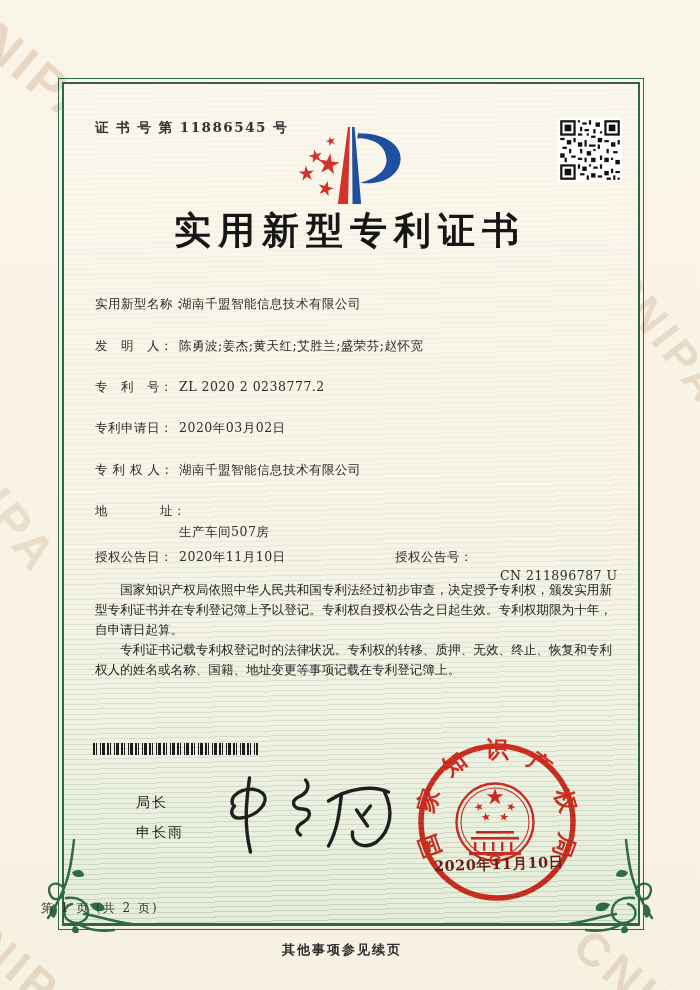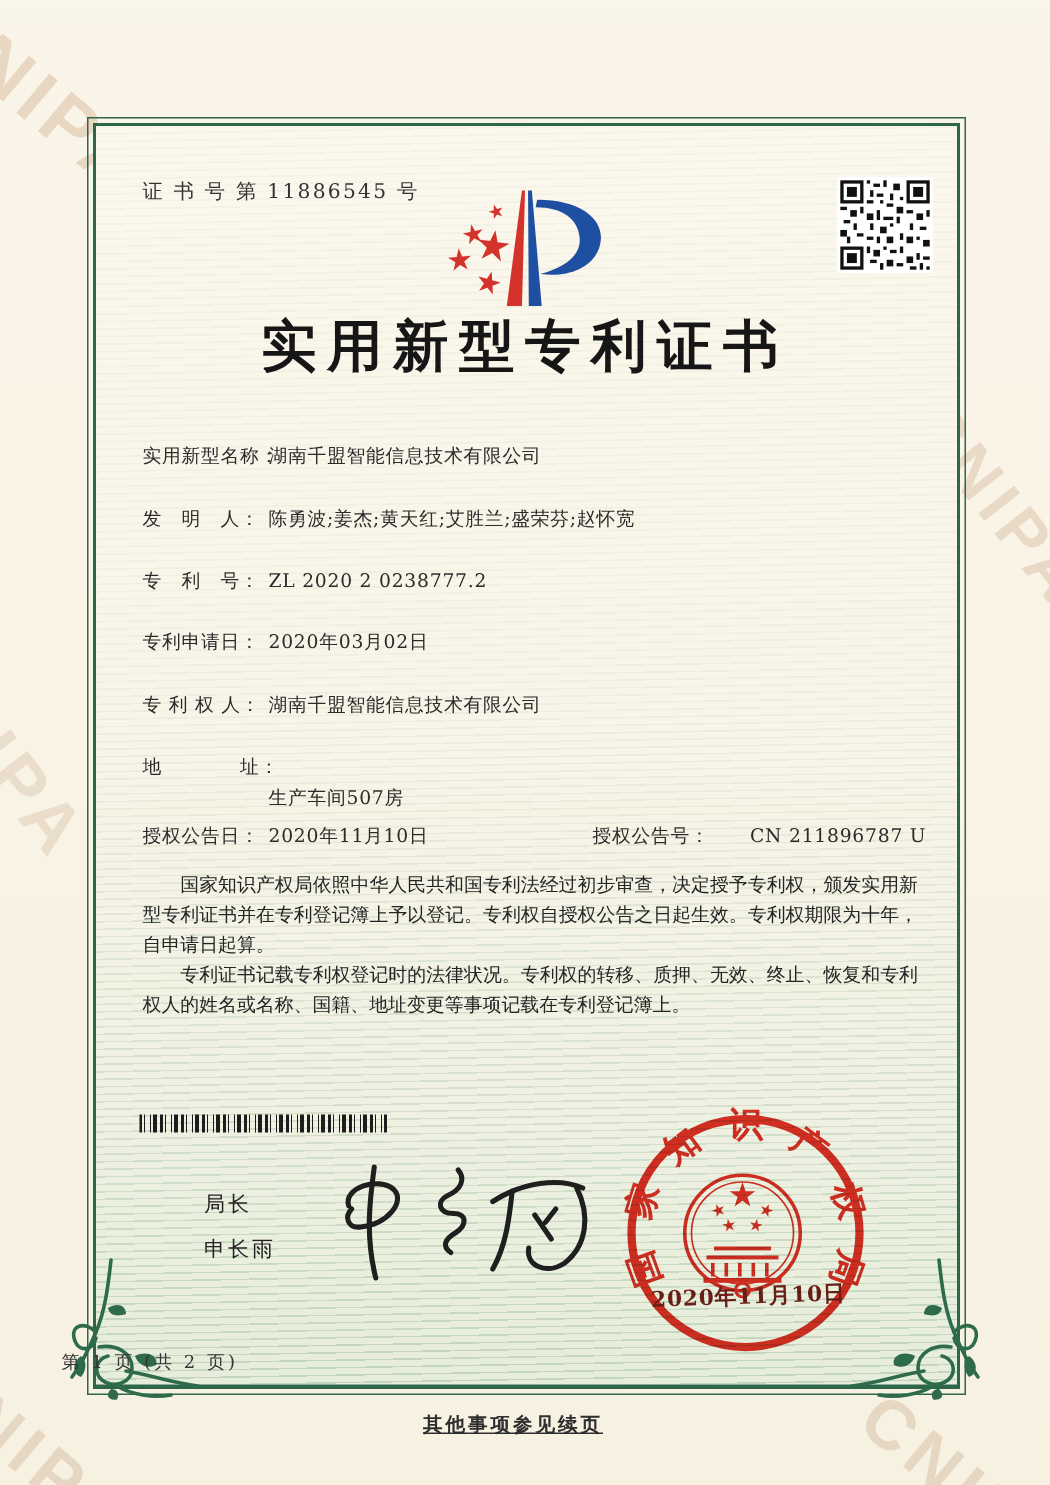--- a/index.html
+++ b/index.html
@@ -16,46 +16,46 @@
   .frame{position:absolute;left:58px;top:78px;width:586px;height:852px;
          border:1.5px solid #2e6649;padding:3px;box-sizing:border-box;}
   .frame-inner{position:relative;width:100%;height:100%;box-sizing:border-box;
          border:2.5px solid #2e6649;border-bottom-width:3px;
          background:linear-gradient(180deg,#fbf7ec 0%,#f8f4e7 50%,#eff1e2 78%,#e6edda 100%);}
   .waves{position:absolute;inset:0;
          background:repeating-linear-gradient(179deg,rgba(100,150,110,0.28) 0 1px,rgba(255,255,255,0) 1px 5px);
          -webkit-mask-image:linear-gradient(180deg,rgba(0,0,0,0.18) 0%,rgba(0,0,0,0.22) 45%,rgba(0,0,0,0.55) 68%,rgba(0,0,0,0.95) 100%);
          mask-image:linear-gradient(180deg,rgba(0,0,0,0.18) 0%,rgba(0,0,0,0.22) 45%,rgba(0,0,0,0.55) 68%,rgba(0,0,0,0.95) 100%);}
   
-  .cert-no{position:absolute;left:95px;top:119px;font-size:13.5px;letter-spacing:1.5px;color:#333;}
+  .cert-no{position:absolute;left:95px;top:119px;font-size:13.5px;letter-spacing:1.5px;color:#333;font-weight:bold;}
   .logo{position:absolute;left:294px;top:122px;}
   .qr{position:absolute;left:558px;top:118px;}
   .title{position:absolute;left:0;right:0;top:206px;text-align:center;
          font-size:37px;font-weight:bold;letter-spacing:7px;color:#161616;}
   
   .row{position:absolute;left:95px;width:525px;height:18px;font-size:12.5px;text-align:right;}
   .row .lbl{position:absolute;left:0;white-space:nowrap;letter-spacing:0.5px;}
   .row .val{position:absolute;left:84px;white-space:nowrap;letter-spacing:0.5px;}
   .row .lbl2{position:absolute;left:300px;white-space:nowrap;letter-spacing:0.5px;}
-  .row .val2{position:absolute;left:405px;white-space:nowrap;letter-spacing:0.5px;}
+  .row .val2{position:absolute;left:405px;white-space:nowrap;letter-spacing:0.5px;margin-top:19px;}
   
   .paras{position:absolute;left:95px;top:580px;width:517px;font-size:12.6px;
          line-height:20px;text-align:justify;color:#242424;font-family:Liberation Serif, serif;}
   .paras p{margin:0;text-indent:2em;}
   
   .barcode{position:absolute;left:93px;top:743px;width:165px;height:12px;
       background:repeating-linear-gradient(90deg,#1d1d1d 0 2px,transparent 2px 3px,#1d1d1d 3px 4px,transparent 4px 7px,#1d1d1d 7px 8px,transparent 8px 9px,#1d1d1d 9px 12px,transparent 12px 14px);}
   .director{position:absolute;left:96px;font-size:14px;letter-spacing:2px;color:#222;margin-left:40px;}
   .sig{position:absolute;left:208px;top:766px;}
   .seal{position:absolute;left:413px;top:736px;mix-blend-mode:multiply;opacity:.95;}
   
   .page-info{position:absolute;left:41px;width:584px;top:900px;text-align:left;
              font-size:12px;letter-spacing:2px;color:#333;}
   .footer-note{position:absolute;left:50px;width:584px;top:941px;text-align:center;
-             font-size:13px;letter-spacing:2px;font-weight:600;color:#2e2e2e;text-decoration:underline;}
+             font-size:13px;letter-spacing:2px;font-weight:600;color:#2e2e2e;}
   .ornament{position:absolute;}
 </style>
 </head>
 <body>
 
 <div class="page">
 
   <svg width="0" height="0" style="position:absolute">
     <defs>
       <path id="star5" d="M0,-1 L0.225,-0.309 L0.951,-0.309 L0.363,0.118 L0.588,0.809 L0,0.382 L-0.588,0.809 L-0.363,0.118 L-0.951,-0.309 L-0.225,-0.309 Z"></path>

